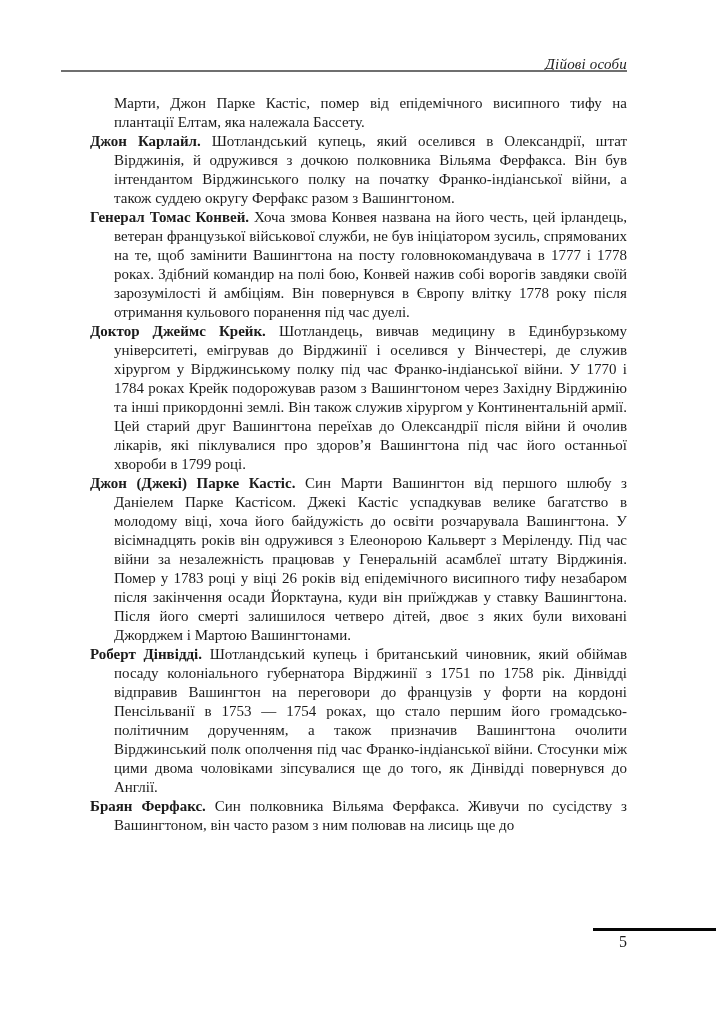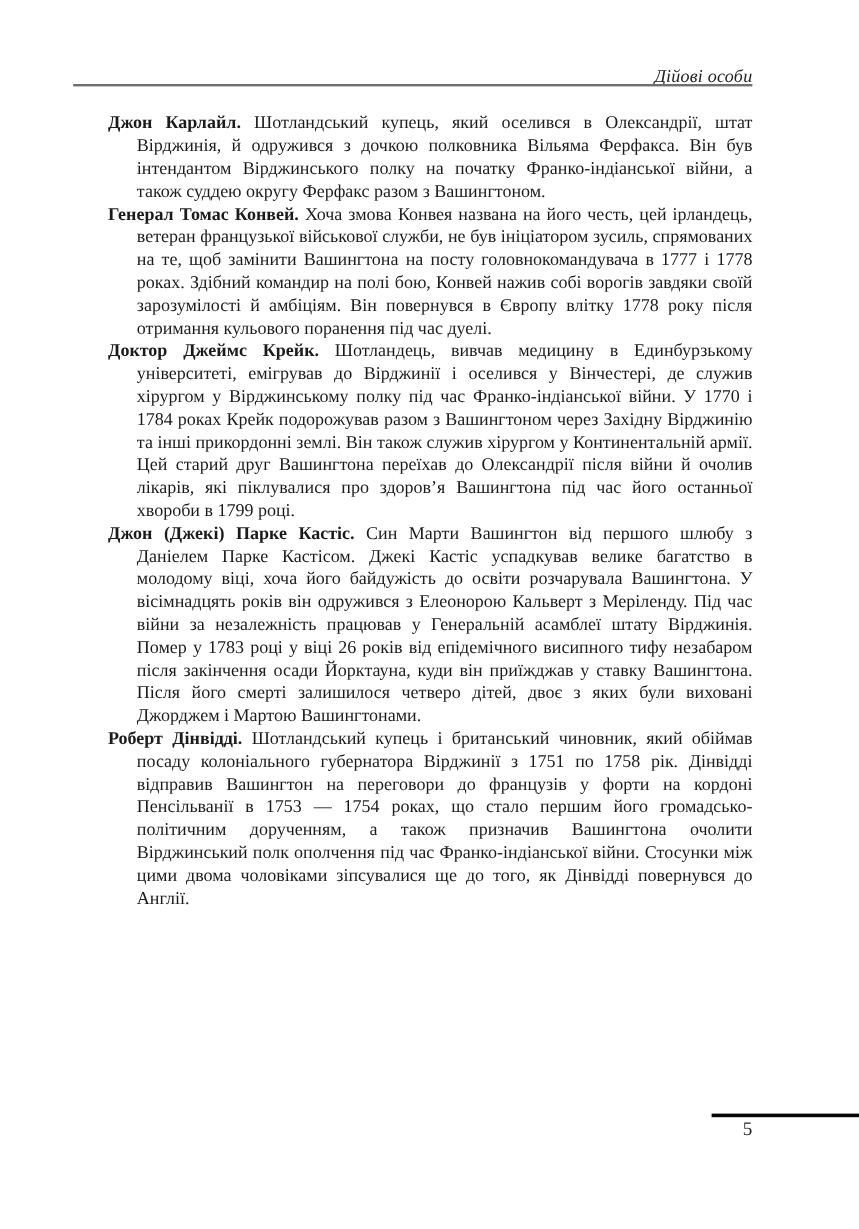--- a/index.html
+++ b/index.html
@@ -48,31 +48,33 @@
 <body>
 
 <div class="page">
 
   <div class="running-head">Дійові особи</div>
 
   <div class="head-rule"></div>
 
   <div class="content">
 
+    <p class="cont">Марти, Джон Парке Кастіс, помер від епідемічного висипного тифу на плантації Елтам, яка належала Бассету.</p>
 
     <p class="entry"><span class="entry-name">Джон Карлайл.</span><span>Шотландський купець, який оселився в Олександрії, штат Вірджинія, й одружився з дочкою полковника Вільяма Ферфакса. Він був інтендантом Вірджинського полку на початку Франко-індіанської війни, а також суддею округу Ферфакс разом з Вашингтоном.</span></p>
 
     <p class="entry"><span class="entry-name">Генерал Томас Конвей.</span><span>Хоча змова Конвея названа на його честь, цей ірландець, ветеран французької військової служби, не був ініціатором зусиль, спрямованих на те, щоб замінити Вашингтона на посту головнокомандувача в 1777 і 1778 роках. Здібний командир на полі бою, Конвей нажив собі ворогів завдяки своїй зарозумілості й амбіціям. Він повернувся в Європу влітку 1778 року після отримання кульового поранення під час дуелі.</span></p>
 
     <p class="entry"><span class="entry-name">Доктор Джеймс Крейк.</span><span>Шотландець, вивчав медицину в Единбурзькому університеті, емігрував до Вірджинії і оселився у Вінчестері, де служив хірургом у Вірджинському полку під час Франко-індіанської війни. У 1770 і 1784 роках Крейк подорожував разом з Вашингтоном через Західну Вірджинію та інші прикордонні землі. Він також служив хірургом у Континентальній армії. Цей старий друг Вашингтона переїхав до Олександрії після війни й очолив лікарів, які піклувалися про здоров’я Вашингтона під час його останньої хвороби в 1799 році.</span></p>
 
     <p class="entry"><span class="entry-name">Джон (Джекі) Парке Кастіс.</span><span>Син Марти Вашингтон від першого шлюбу з Даніелем Парке Кастісом. Джекі Кастіс успадкував велике багатство в молодому віці, хоча його байдужість до освіти розчарувала Вашингтона. У вісімнадцять років він одружився з Елеонорою Кальверт з Меріленду. Під час війни за незалежність працював у Генеральній асамблеї штату Вірджинія. Помер у 1783 році у віці 26 років від епідемічного висипного тифу незабаром після закінчення осади Йорктауна, куди він приїжджав у ставку Вашингтона. Після його смерті залишилося четверо дітей, двоє з яких були виховані Джорджем і Мартою Вашингтонами.</span></p>
 
     <p class="entry"><span class="entry-name">Роберт Дінвідді.</span><span>Шотландський купець і британський чиновник, який обіймав посаду колоніального губернатора Вірджинії з 1751 по 1758 рік. Дінвідді відправив Вашингтон на переговори до французів у форти на кордоні Пенсільванії в 1753 — 1754 роках, що стало першим його громадсько-політичним дорученням, а також призначив Вашингтона очолити Вірджинський полк ополчення під час Франко-індіанської війни. Стосунки між цими двома чоловіками зіпсувалися ще до того, як Дінвідді повернувся до Англії.</span></p>
 
+    <p class="entry"><span class="entry-name">Браян Ферфакс.</span><span>Син полковника Вільяма Ферфакса. Живучи по сусідству з Вашингтоном, він часто разом з ним полював на лисиць ще до</span></p>
 
   </div>
 
   <div class="footer-rule"></div>
 
   <div class="page-number">5</div>
 
 </div>
 
 </body></html>

